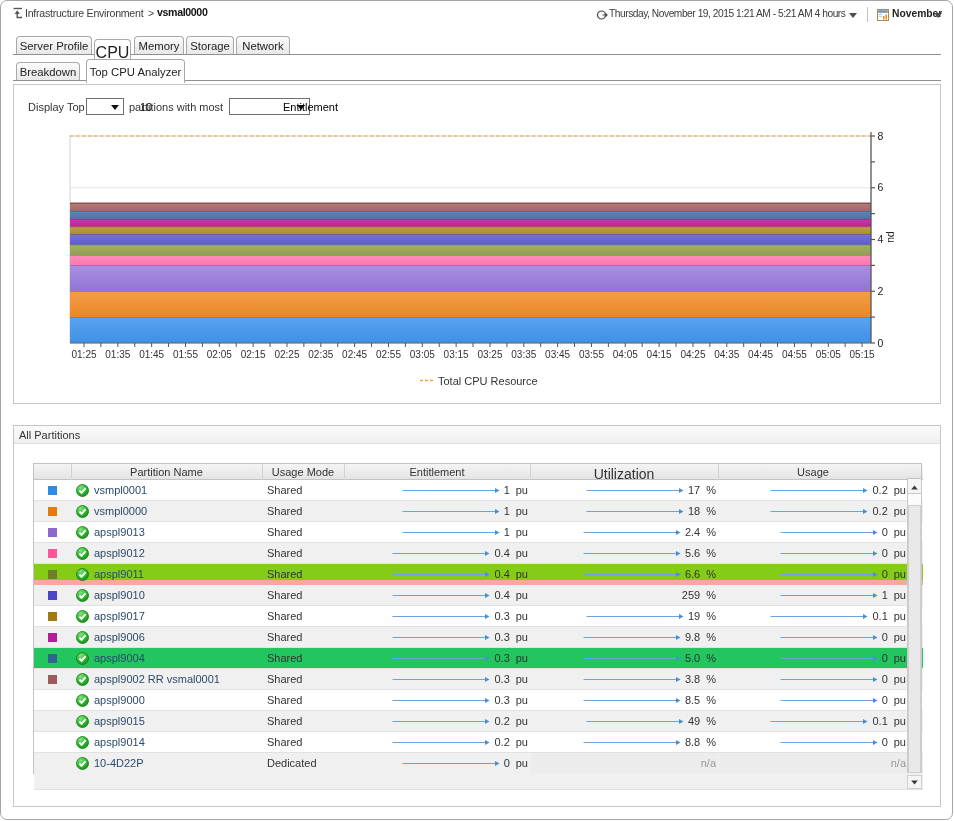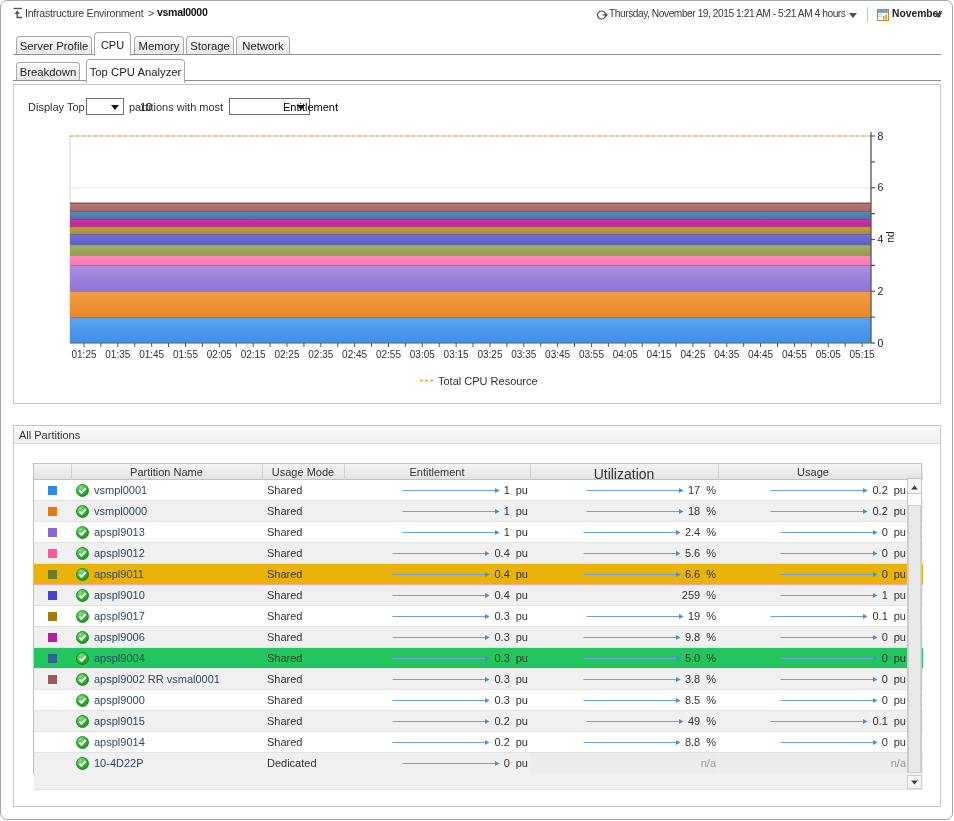--- a/index.html
+++ b/index.html
@@ -41,21 +41,21 @@
  <rect x="6" y="7" width="1.6" height="3.6" fill="#e8922a"></rect>
  <rect x="8.4" y="5.5" width="1.6" height="5.1" fill="#e8922a"></rect>
  <rect x="1.5" y="4.8" width="3.6" height="1.2" fill="#c0cfe2"></rect>
  <rect x="1.5" y="6.8" width="3.6" height="1.2" fill="#c0cfe2"></rect>
 </svg>
 <div class="abs" style="left:892px;top:8px;font-size:10.3px;color:#222;font-weight:bold">November</div>
 <span class="abs caret" style="left:934px;top:13px"></span>
 
 <div class="hline" style="top:54px"></div>
 <div class="tab" style="left:16px;top:36px;width:76px;height:18px;font-size:11.3px;line-height:18px">Server Profile</div>
-<div class="tab active" style="left:94px;top:32px;width:37px;height:24px;font-size:11px;line-height:25px">CPU</div>
+<div class="tab active" style="left:94px;top:39px;width:37px;height:24px;font-size:16px;line-height:25px">CPU</div>
 <div class="tab" style="left:134px;top:36px;width:50px;height:18px;font-size:11.3px;line-height:18px">Memory</div>
 <div class="tab" style="left:186px;top:36px;width:48px;height:18px;font-size:11.3px;line-height:18px">Storage</div>
 <div class="tab" style="left:236px;top:36px;width:54px;height:18px;font-size:11.3px;line-height:18px">Network</div>
 <div class="hline" style="top:80px"></div>
 <div class="tab" style="left:16px;top:62px;width:64px;height:18px;font-size:11.3px;line-height:18px">Breakdown</div>
 <div class="tab active" style="left:86px;top:59px;width:99px;height:24px;font-size:11.3px;line-height:25px">Top CPU Analyzer</div>
 
 <div class="panel" style="top:84px;height:320px"></div>
 <div class="abs t11" style="left:28px;top:101px">Display Top</div>
 <div class="combo" style="left:86px;top:98px;width:38px">
@@ -395,21 +395,21 @@
       </div>
       <div class="abs" style="left:685px;top:0;width:189px;height:20px;display:flex;align-items:center;padding-right:2px;font-size:11px;color:#333">
         <svg width="98" height="9" style="margin-left:auto;margin-right:4px" viewBox="0 0 98 9">
           <line x1="0.5" y1="4.5" x2="93" y2="4.5" stroke="#6aa4de" stroke-width="1.1"></line>
           <path d="M93 2 L97.5 4.5 L93 7 Z" fill="#4a90d0"></path>
         </svg>
         <span>0</span>
         <span style="margin-left:6px">pu</span>
       </div>
     </div>
-    <div class="abs" style="left:0;top:100px;width:889px;height:21px;background:#eab308;border-bottom:1px solid #fca5a5">
+    <div class="abs" style="left:0;top:100px;width:889px;height:21px;background:#84cc16;border-bottom:5px solid #fca5a5">
       <div class="abs" style="left:14px;top:6px;width:9px;height:9px;background:#6f7d2a"></div>
       <svg class="abs" style="left:42px;top:4px" width="13" height="13" viewBox="0 0 13 13">
 <defs>
           <radialGradient id="gi4" cx="0.35" cy="0.25" r="0.9">
             <stop offset="0" stop-color="#7fe37f"></stop>
             <stop offset="0.55" stop-color="#2db32d"></stop>
             <stop offset="1" stop-color="#128a12"></stop>
           </radialGradient>
         </defs>
 <circle cx="6.5" cy="6.5" r="6" fill="url(#gi4)" stroke="#0f7a0f" stroke-width="0.8"></circle>

